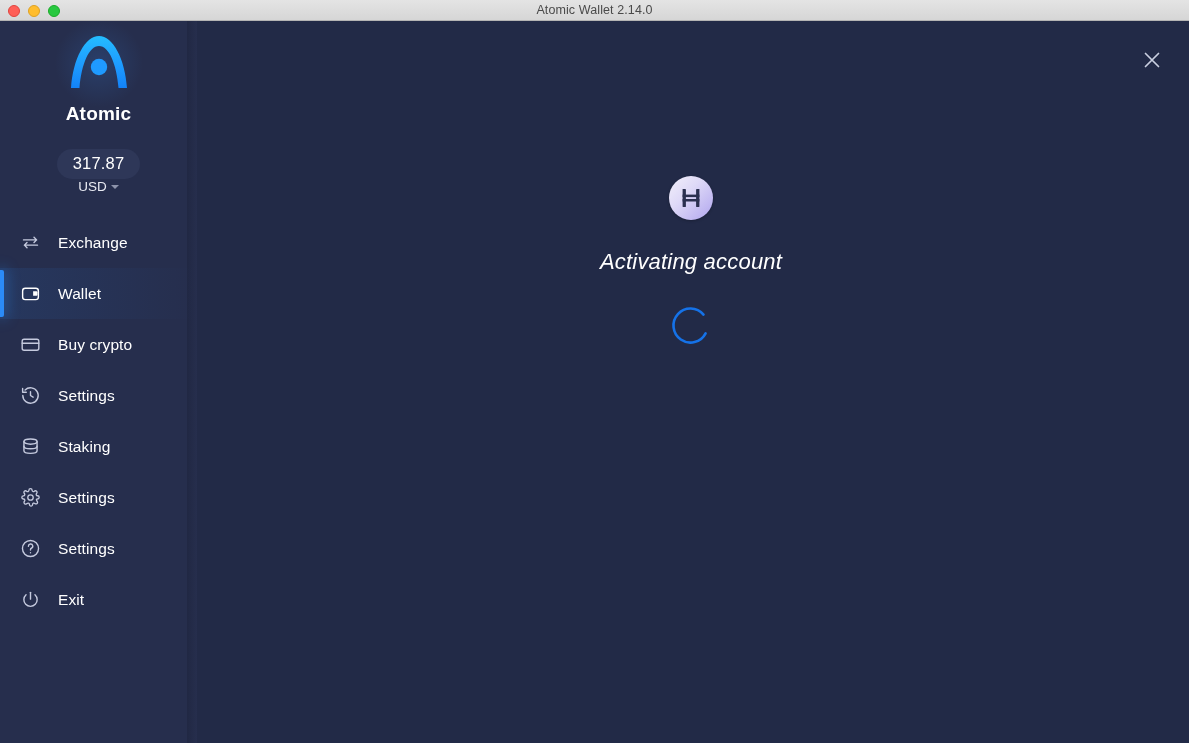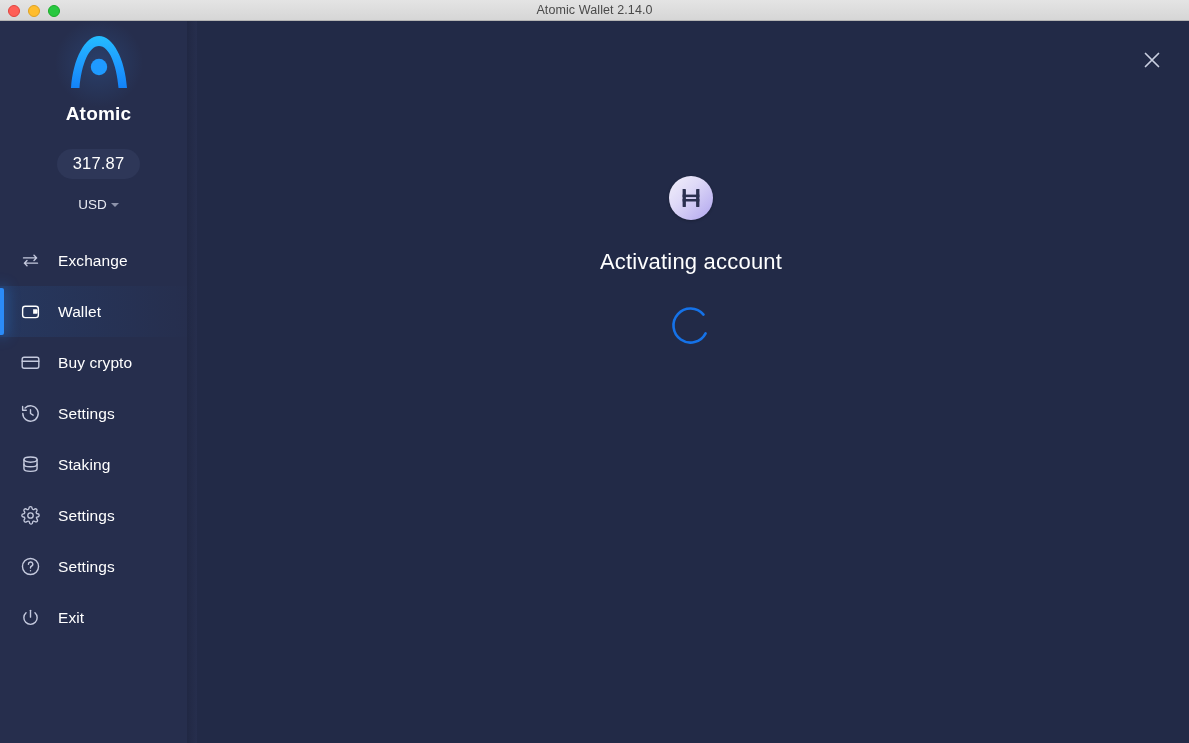--- a/index.html
+++ b/index.html
@@ -122,21 +122,21 @@
     min-width: 78px;
     padding: 5px 16px 6px;
     border-radius: 16px;
     background: #2e3758;
     color: #ffffff;
     font-size: 16.5px;
     text-align: center;
     letter-spacing: 0.2px;
   }
   .currency-row {
-    margin-top: 18px;
+    margin-top: 0;
     display: flex;
     align-items: center;
     justify-content: center;
     gap: 4px;
     color: #e8eaf2;
     font-size: 13.5px;
   }
   .caret {
     width: 0; height: 0;
     border-left: 4.5px solid transparent;
@@ -232,20 +232,21 @@
     justify-content: center;
     box-shadow: 0 1px 3px rgba(0,0,0,0.25);
   }
 
   .status-title {
     margin-top: 29px;
     font-size: 22px;
     color: #ffffff;
     letter-spacing: 0.2px;
     white-space: nowrap;
+    font-style: italic;
   }
 
   .spinner {
     margin-top: 27px;
     width: 48px;
     height: 48px;
   }
   .spinner svg { display: block; }
 </style>
 </head>

